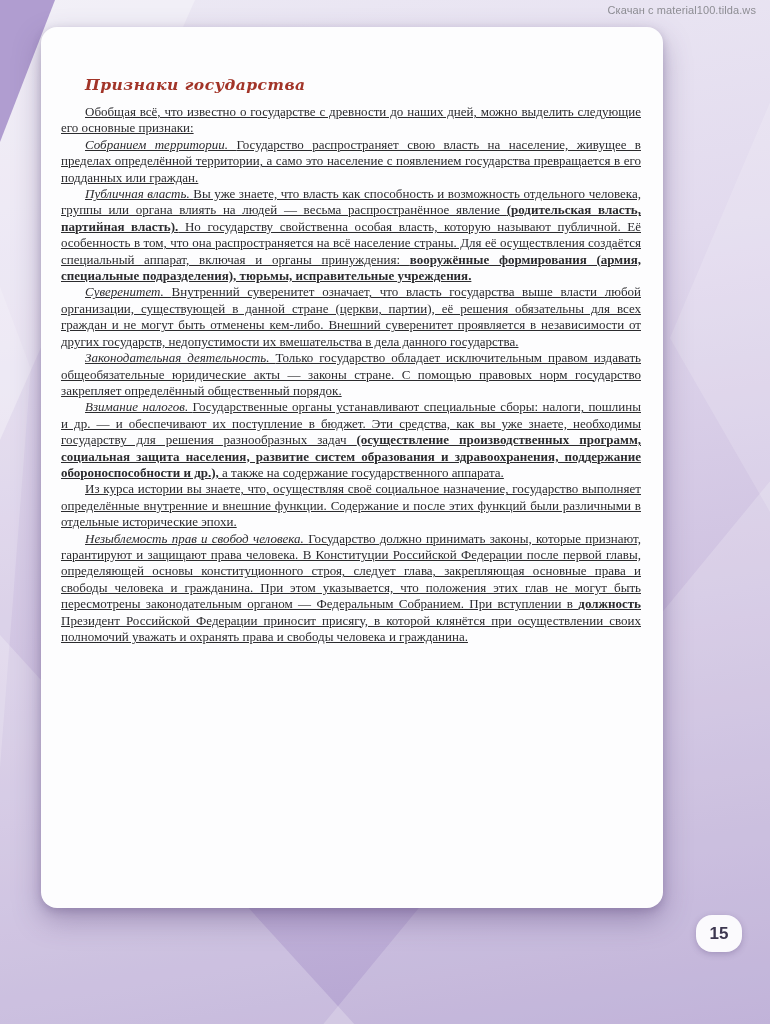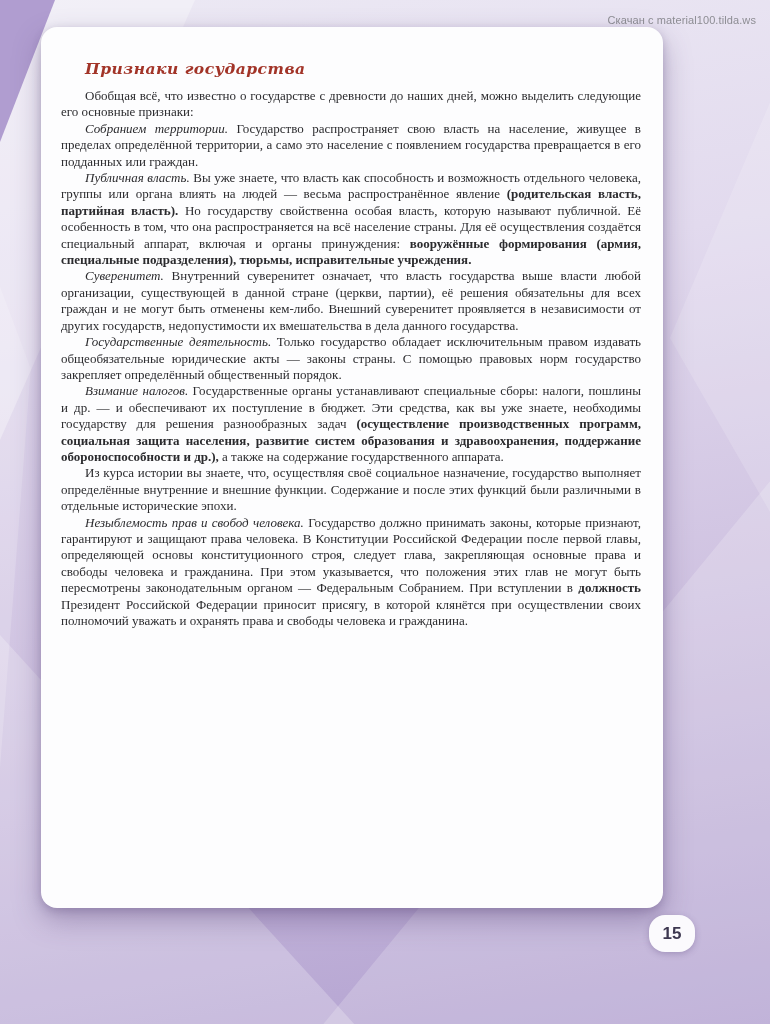--- a/index.html
+++ b/index.html
@@ -13,47 +13,47 @@
   }
   .shape { position: absolute; left: 0; top: 0; width: 100%; height: 100%; pointer-events: none; }
   .shape-tl-light { background: rgba(255,255,255,0.32); clip-path: polygon(0 0, 195px 0, 0 440px); }
   .shape-tl-dark  { background: #b09dd0; clip-path: polygon(0 0, 55px 0, 0 142px); }
   .shape-left-fold{ background: rgba(255,255,255,0.18); clip-path: polygon(0 28%, 4% 36%, 0 75%); }
   .shape-bl       { background: rgba(255,255,255,0.24); clip-path: polygon(0 62%, 46% 100%, 0 100%); }
   .shape-br       { background: rgba(255,255,255,0.20); clip-path: polygon(100% 47%, 100% 100%, 42% 100%); }
   .shape-r        { background: rgba(255,255,255,0.16); clip-path: polygon(100% 10%, 100% 50%, 87% 33%); }
 
   .watermark {
-    position: absolute; top: 14px; right: 14px;
+    position: absolute; top: 4px; right: 14px;
     font-size: 11px; color: #8d8d93; letter-spacing: 0.1px;
   }
   .sheet {
     position: absolute; left: 41px; top: 27px; width: 622px; height: 881px;
     background: #fdfdfe; border-radius: 16px; overflow: hidden;
     box-shadow: 0 12px 28px rgba(84,64,116,0.38), 0 3px 8px rgba(84,64,116,0.25);
   }
   .content {
-    padding: 26px 22px 16px 20px;
+    padding: 42px 22px 16px 20px;
     font-family: "Liberation Serif", serif;
     font-size: 13px; line-height: 16.4px; color: #2b2b2e;
   }
   .section-heading {
     font-family: "DejaVu Serif", serif;
     font-style: italic; font-weight: bold;
     font-size: 15.5px; line-height: 20px;
     color: #a23428; letter-spacing: 0.5px;
     margin: 20px 0 9px; padding-left: 24px;
   }
   .section-heading:first-child { margin-top: 6px; }
-  .para { margin: 0; text-indent: 24px; text-align: justify; }
+  .para { margin: 0; text-indent: 24px; text-align: justify; text-decoration: underline; }
   .normal { font-style: normal; font-weight: normal; }
   .italic { font-style: italic; }
   .bold   { font-weight: bold; }
   .page-number {
-    position: absolute; left: 649px; top: 915px; width: 46px; height: 37px;
+    position: absolute; left: 696px; top: 915px; width: 46px; height: 37px;
     background: #fbfafd; border-radius: 16px;
     box-shadow: 0 2px 6px rgba(84,64,116,0.30);
     display: flex; align-items: center; justify-content: center;
     font-weight: bold; font-size: 17px; color: #3d3750;
     font-family: "Liberation Sans", sans-serif;
   }
 </style>
 </head>
 <body>
 
@@ -67,21 +67,21 @@
 
   <div class="watermark">Скачан с material100.tilda.ws</div>
 
   <div class="sheet">
     <div class="content">
         <h2 class="section-heading">Признаки государства</h2>
         <p class="para"><span class="normal">Обобщая всё, что известно о государстве с древности до наших дней, можно выделить следующие его основные признаки:</span></p>
         <p class="para"><span class="italic">Собранием территории. </span><span class="normal">Государство распространяет свою власть на население, живущее в пределах определённой территории, а само это население с появлением государства превращается в его подданных или граждан.</span></p>
         <p class="para"><span class="italic">Публичная власть. </span><span class="normal">Вы уже знаете, что власть как способность и возможность отдельного человека, группы или органа влиять на людей — весьма распространённое явление </span><span class="bold">(родительская власть, партийная власть).</span><span class="normal"> Но государству свойственна особая власть, которую называют публичной. Её особенность в том, что она распространяется на всё население страны. Для её осуществления создаётся специальный аппарат, включая и органы принуждения: </span><span class="bold">вооружённые формирования (армия, специальные подразделения), тюрьмы, исправительные учреждения.</span></p>
         <p class="para"><span class="italic">Суверенитет. </span><span class="normal">Внутренний суверенитет означает, что власть государства выше власти любой организации, существующей в данной стране (церкви, партии), её решения обязательны для всех граждан и не могут быть отменены кем-либо. Внешний суверенитет проявляется в независимости от других государств, недопустимости их вмешательства в дела данного государства.</span></p>
-        <p class="para"><span class="italic">Государственные деятельность. </span><span class="normal">Только государство обладает исключительным правом издавать общеобязательные юридические акты — законы страны. С помощью правовых норм государство закрепляет определённый общественный порядок.</span></p>
+        <p class="para"><span class="italic">Законодательная деятельность. </span><span class="normal">Только государство обладает исключительным правом издавать общеобязательные юридические акты — законы стране. С помощью правовых норм государство закрепляет определённый общественный порядок.</span></p>
         <p class="para"><span class="italic">Взимание налогов. </span><span class="normal">Государственные органы устанавливают специальные сборы: налоги, пошлины и др. — и обеспечивают их поступление в бюджет. Эти средства, как вы уже знаете, необходимы государству для решения разнообразных задач </span><span class="bold">(осуществление производственных программ, социальная защита населения, развитие систем образования и здравоохранения, поддержание обороноспособности и др.),</span><span class="normal"> а также на содержание государственного аппарата.</span></p>
         <p class="para"><span class="normal">Из курса истории вы знаете, что, осуществляя своё социальное назначение, государство выполняет определённые внутренние и внешние функции. Содержание и после этих функций были различными в отдельные исторические эпохи.</span></p>
         <p class="para"><span class="italic">Незыблемость прав и свобод человека. </span><span class="normal">Государство должно принимать законы, которые признают, гарантируют и защищают права человека. В Конституции Российской Федерации после первой главы, определяющей основы конституционного строя, следует глава, закрепляющая основные права и свободы человека и гражданина. При этом указывается, что положения этих глав не могут быть пересмотрены законодательным органом — Федеральным Собранием. При вступлении в </span><span class="bold">должность</span><span class="normal"> Президент Российской Федерации приносит присягу, в которой клянётся при осуществлении своих полномочий уважать и охранять права и свободы человека и гражданина.</span></p>
       </div>
   </div>
 
   <div class="page-number">
     <span>15</span>
   </div>
 </div>

